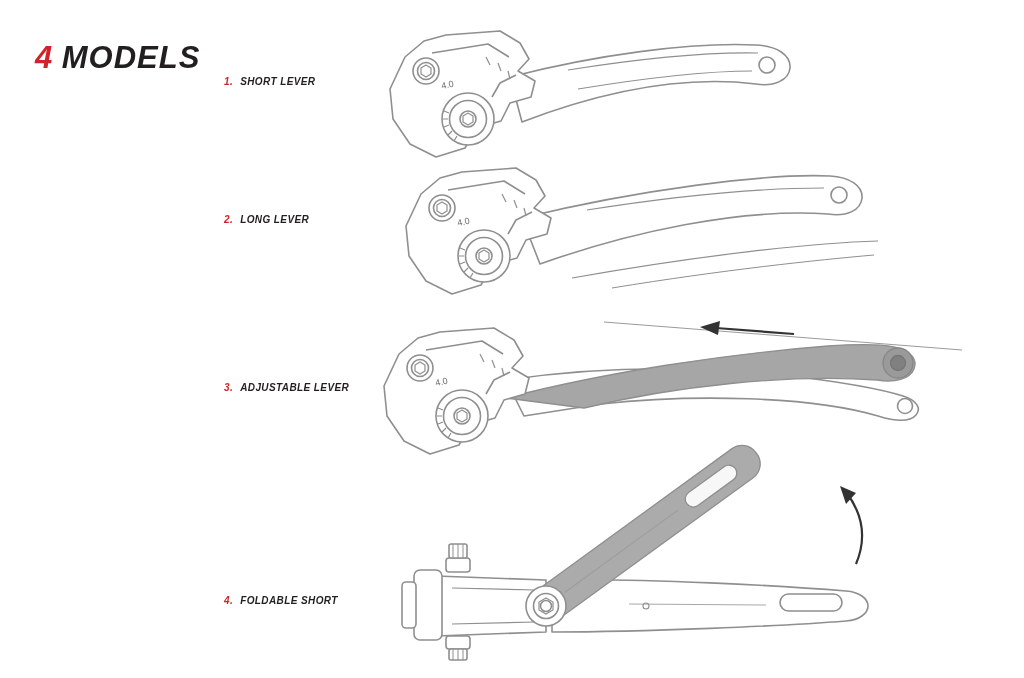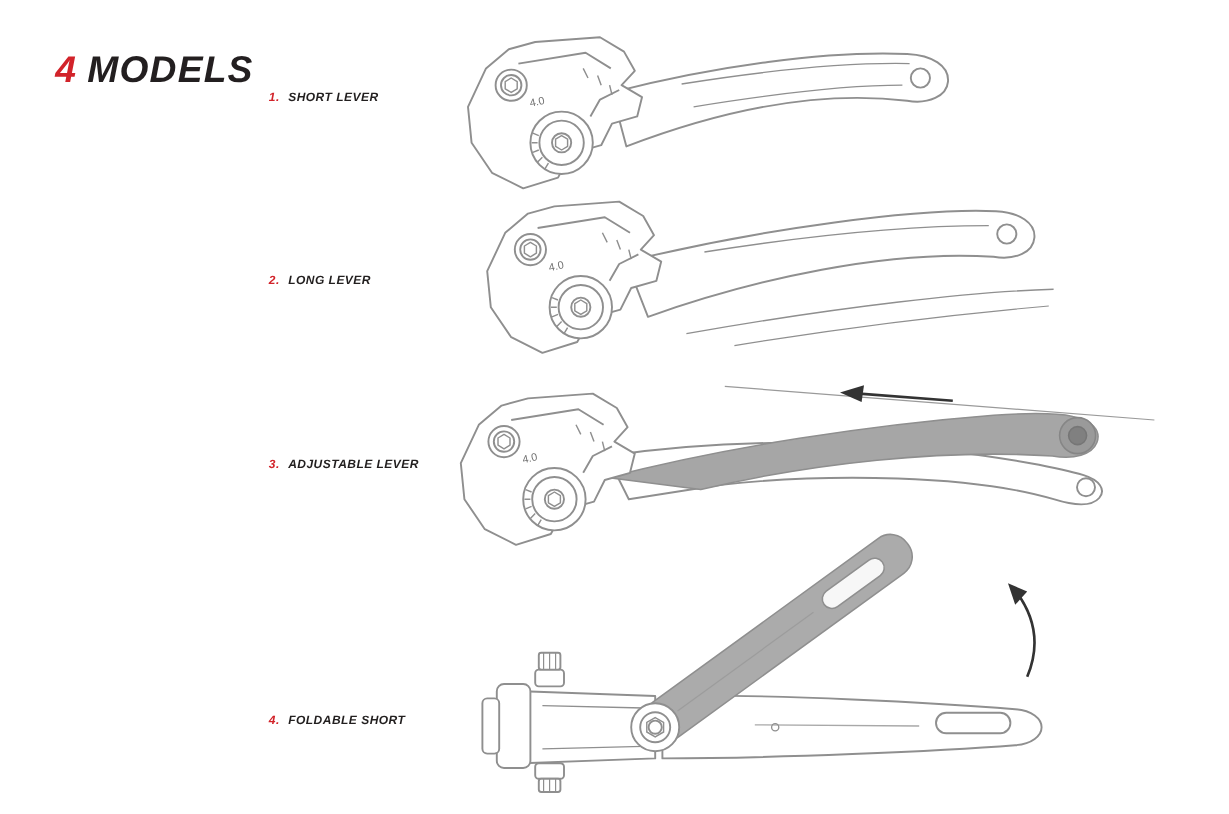--- a/index.html
+++ b/index.html
@@ -4,21 +4,21 @@
 <style>
   html,body{margin:0;padding:0;background:#ffffff;}
   .canvas{
     position:relative;
     width:1024px;height:678px;
     background:#ffffff;
     overflow:hidden;
     font-family:"Liberation Sans", sans-serif;
   }
   .page-title{
-    position:absolute;left:46px;top:40px;
+    position:absolute;left:35px;top:40px;
     font-size:31px;font-weight:800;font-style:italic;
     letter-spacing:.5px;white-space:nowrap;text-align:right;
   }
   .page-title .num{color:#d2232a;margin-right:9px;}
   .page-title .word{color:#231f20;letter-spacing:1px;}
   .model-label{
     position:absolute;left:224px;
     font-size:10px;font-weight:700;font-style:italic;
     letter-spacing:.4px;color:#221f1f;white-space:nowrap;
   }
@@ -52,21 +52,21 @@
     </defs>
   </svg>
 
   <div class="page-title">
     <span class="num">4</span><span class="word">MODELS</span>
   </div>
 
   <div class="model-label" style="top:76px;">
     <span class="model-number">1.</span><span>SHORT LEVER</span>
   </div>
-  <div class="model-label" style="top:229px;">
+  <div class="model-label" style="top:214px;">
     <span class="model-number">2.</span><span>LONG LEVER</span>
   </div>
   <div class="model-label" style="top:382px;">
     <span class="model-number">3.</span><span>ADJUSTABLE LEVER</span>
   </div>
   <div class="model-label" style="top:595px;">
     <span class="model-number">4.</span><span>FOLDABLE SHORT</span>
   </div>
 
   <div class="illu" style="left:360px;top:25px;">

